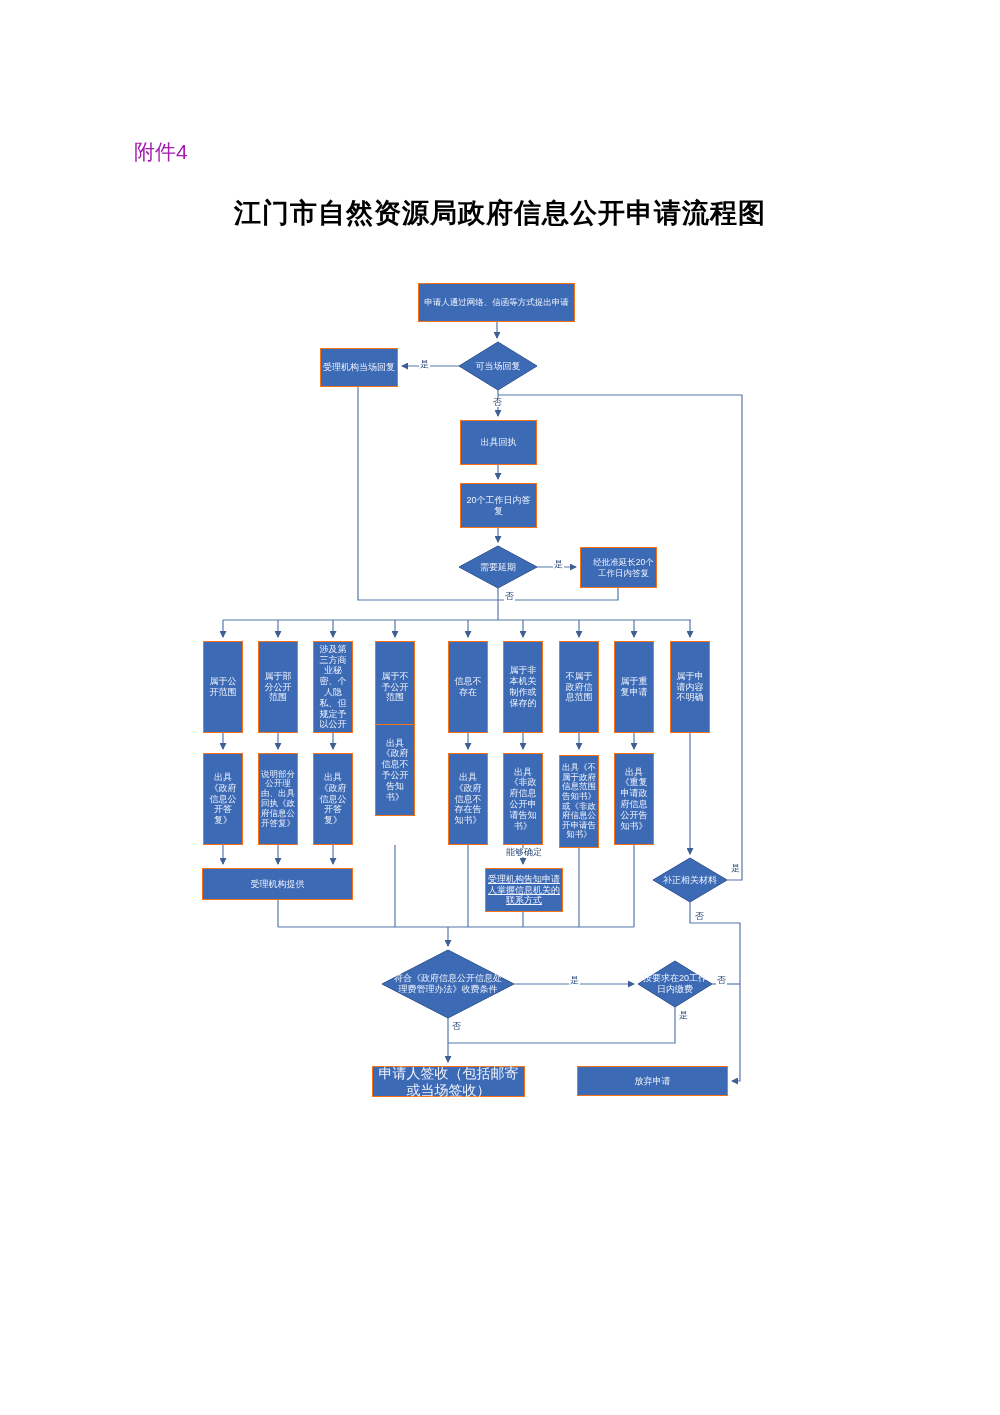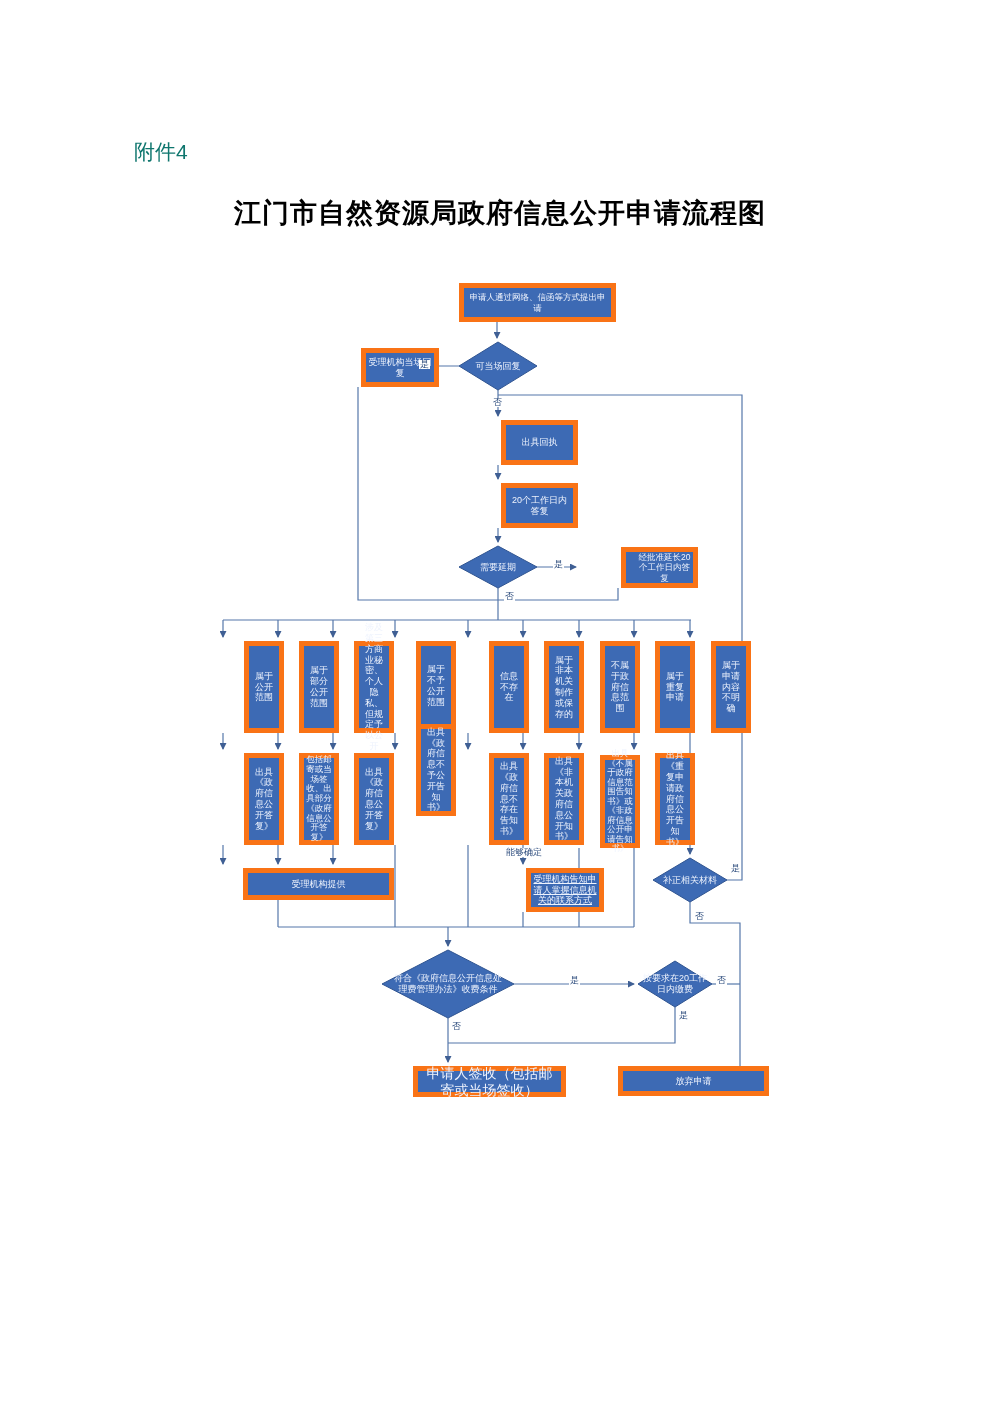--- a/index.html
+++ b/index.html
@@ -1,24 +1,24 @@
 <!DOCTYPE html>
 <html><head>
 <meta charset="utf-8">
 <style>
   html,body{margin:0;padding:0;background:#ffffff;}
   #page{position:relative;width:1000px;height:1415px;background:#ffffff;overflow:hidden;
         font-family:"Liberation Sans","DejaVu Sans",sans-serif;}
-  .attach{position:absolute;left:134px;top:138px;font-size:21px;color:#0f766e;}
+  .attach{position:absolute;left:134px;top:138px;font-size:21px;color:#a21caf;}
   .title{position:absolute;left:0;right:0;top:195px;text-align:center;font-size:27px;
          font-weight:bold;color:#000;letter-spacing:1px;}
   svg{position:absolute;left:0;top:0;}
-  .rect{position:absolute;background:#3d6ab4;border:5px solid #f97316;color:#eef3fd;
+  .rect{position:absolute;background:#3d6ab4;border:1px solid #f97316;color:#eef3fd;
         display:flex;align-items:center;justify-content:center;text-align:center;
-        font-size:9px;line-height:1.2;box-sizing:border-box;padding:1px 2px;margin-left:41px;}
+        font-size:9px;line-height:1.2;box-sizing:border-box;padding:1px 2px;}
   .dlabel{position:absolute;color:#eef3fd;font-size:9px;line-height:1.2;text-align:center;
           display:flex;align-items:center;justify-content:center;pointer-events:none;}
   .lbl{position:absolute;color:#2e4d7e;font-size:9px;line-height:1;background:#ffffff;
        padding:0 1px;}
 </style>
 </head>
 <body>
 
 <div id="page">
 
@@ -122,33 +122,33 @@
 
   <div class="rect" style="left:460px;top:420px;width:77px;height:45px;">出具回执</div>
 
   <div class="rect" style="left:460px;top:483px;width:77px;height:45px;">20个工作日内答复</div>
 
   <div class="rect" style="left:580px;top:547px;width:77px;height:41px;font-size:8.5px;padding-left:12px;">经批准延长20个工作日内答复</div>
 
   <div class="rect" style="left:203px;top:641px;width:40px;height:92px;">属于公开范围</div>
   <div class="rect" style="left:258px;top:641px;width:40px;height:92px;">属于部分公开范围</div>
   <div class="rect" style="left:313px;top:641px;width:40px;height:92px;">涉及第三方商业秘密、个人隐私、但规定予以公开</div>
-  <div class="rect" style="left:375px;top:641px;width:40px;height:92px;font-family:Liberation Mono, monospace;">属于不予公开范围</div>
+  <div class="rect" style="left:375px;top:641px;width:40px;height:92px;">属于不予公开范围</div>
   <div class="rect" style="left:448px;top:641px;width:40px;height:92px;">信息不存在</div>
   <div class="rect" style="left:503px;top:641px;width:40px;height:92px;">属于非本机关制作或保存的</div>
   <div class="rect" style="left:559px;top:641px;width:40px;height:92px;">不属于政府信息范围</div>
   <div class="rect" style="left:614px;top:641px;width:40px;height:92px;">属于重复申请</div>
   <div class="rect" style="left:670px;top:641px;width:40px;height:92px;">属于申请内容不明确</div>
 
   <div class="rect" style="left:203px;top:753px;width:40px;height:92px;">出具《政府信息公开答复》</div>
-  <div class="rect" style="left:258px;top:753px;width:40px;height:92px;font-size:8.5px;line-height:1.15;">包括邮寄或当场签收、出具部分《政府信息公开答复》</div>
+  <div class="rect" style="left:258px;top:753px;width:40px;height:92px;font-size:8.5px;line-height:1.15;">说明部分公开理由、出具回执《政府信息公开答复》</div>
   <div class="rect" style="left:313px;top:753px;width:40px;height:92px;">出具《政府信息公开答复》</div>
   <div class="rect" style="left:375px;top:724px;width:40px;height:92px;">出具《政府信息不予公开告知书》</div>
   <div class="rect" style="left:448px;top:753px;width:40px;height:92px;">出具《政府信息不存在告知书》</div>
-  <div class="rect" style="left:503px;top:753px;width:40px;height:92px;">出具《非本机关政府信息公开知书》</div>
+  <div class="rect" style="left:503px;top:753px;width:40px;height:92px;">出具《非政府信息公开申请告知书》</div>
   <div class="rect" style="left:559px;top:755px;width:40px;height:93px;font-size:8.5px;line-height:1.12;">出具《不属于政府信息范围告知书》或《非政府信息公开申请告知书》</div>
   <div class="rect" style="left:614px;top:753px;width:40px;height:92px;">出具《重复申请政府信息公开告知书》</div>
 
   <div class="rect" style="left:202px;top:868px;width:151px;height:32px;">受理机构提供</div>
 
   <div class="rect" style="left:485px;top:868px;width:78px;height:44px;text-decoration:underline;">受理机构告知申请人掌握信息机关的联系方式</div>
 
   <div class="rect" style="left:372px;top:1066px;width:153px;height:31px;font-size:14px;">申请人签收（包括邮寄或当场签收）</div>
 
   <div class="rect" style="left:577px;top:1066px;width:151px;height:30px;">放弃申请</div>

